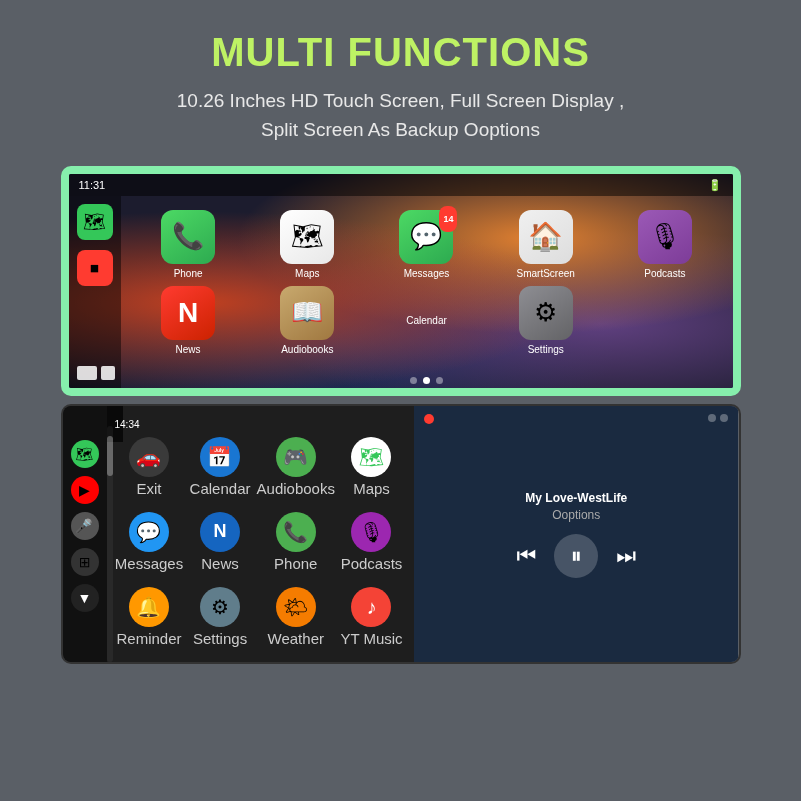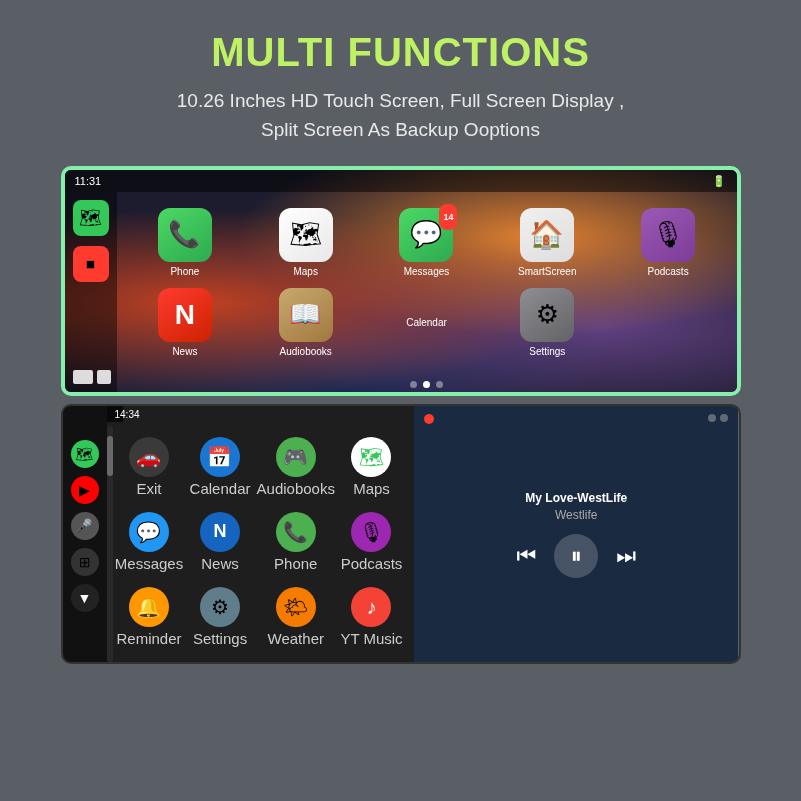--- a/index.html
+++ b/index.html
@@ -41,21 +41,21 @@
     }
 
     
     .carplay-screen {
       width: 100%;
       height: 230px;
       background: #0c4a6e;
       border-radius: 10px;
       overflow: hidden;
       position: relative;
-      border: 4px solid #86efac;
+      border: 8px solid #86efac;
     }
 
     .carplay-bg {
       position: absolute;
       inset: 0;
       background: radial-gradient(ellipse at 20% 60%, #c04020 0%, transparent 50%),
                   radial-gradient(ellipse at 70% 30%, #e08030 0%, transparent 45%),
                   radial-gradient(ellipse at 80% 70%, #604080 0%, transparent 45%),
                   radial-gradient(ellipse at 40% 80%, #203060 0%, transparent 50%),
                   #1c1c2e;
@@ -202,21 +202,21 @@
       flex-direction: column;
       align-items: center;
       padding-top: 6px;
       gap: 8px;
       position: relative;
     }
 
     .android-status {
       position: absolute;
       top: 0; left: 44px; right: 0;
-      height: 16px;
+      height: 36px;
       background: rgba(0,0,0,0.7);
       display: flex;
       align-items: center;
       padding: 0 8px;
       font-size: 10px;
       color: #fff;
       gap: 4px;
     }
 
     .android-apps-area {
@@ -513,21 +513,21 @@
       <div class="music-indicators">
         <div class="rec-dot"></div>
         <div style="display:flex;gap:4px;">
           <div style="width:8px;height:8px;border-radius:50%;background:rgba(255,255,255,0.3);"></div>
           <div style="width:8px;height:8px;border-radius:50%;background:rgba(255,255,255,0.3);"></div>
         </div>
       </div>
 
       <div class="music-track-info">
         <div class="music-title">My Love-WestLife</div>
-        <div class="music-artist">Westlife</div>
+        <div class="music-artist">Ooptions</div>
       </div>
 
       <div class="music-controls">
         <div class="ctrl-btn">⏮</div>
         <div class="play-btn">⏸</div>
         <div class="ctrl-btn">⏭</div>
       </div>
     </div>
 
   </div>

